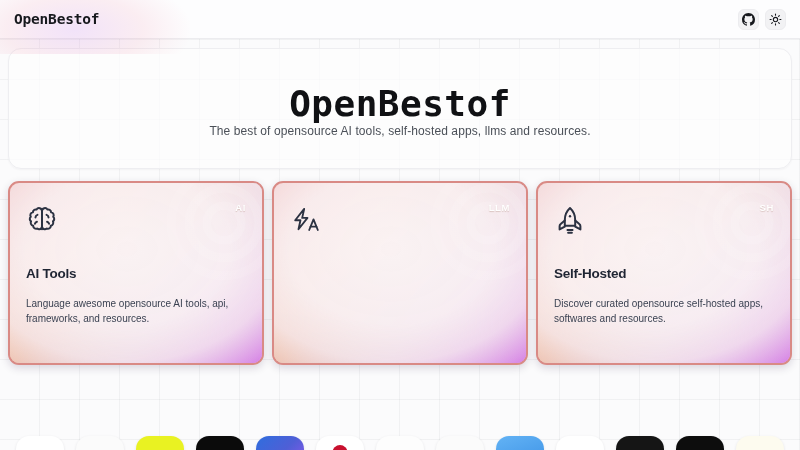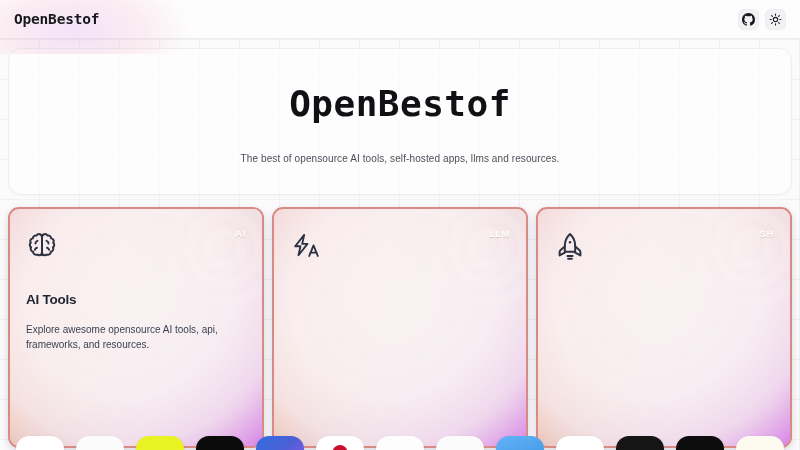--- a/index.html
+++ b/index.html
@@ -101,36 +101,36 @@
   }
   .hero-title {
     font-family: "DejaVu Sans Mono", "Liberation Mono", monospace;
     font-size: 36px;
     font-weight: 700;
     letter-spacing: 0.5px;
     color: #101114;
     line-height: 1.05;
   }
   .hero-sub {
-    margin-top: 30px;
-    font-size: 10px;
+    margin-top: 1px;
+    font-size: 12px;
     color: #4b5058;
     letter-spacing: 0.1px;
   }
 
   
   .cards {
     display: grid;
     grid-template-columns: repeat(3, 1fr);
     gap: 8px;
     margin-top: 12px;
   }
   .card {
     position: relative;
-    height: 241px;
+    height: 184px;
     border-radius: 11px;
     border: 2px solid #d98a85;
     overflow: hidden;
     cursor: pointer;
     box-shadow: 0 3px 9px rgba(40,20,60,0.16);
     background: #eadfe4;
   }
   
   .card-bg {
     position: absolute;
@@ -320,21 +320,21 @@
                      2.2 2.2 0 003.6-1.6z"></path>
             <path d="M12 4.5a2.2 2.2 0 014.1-1.1 2.1 2.1 0 012.7 2 2.2 2.2 0 011.6 3.4
                      2.2 2.2 0 01-.2 3.5 2.2 2.2 0 01-1.6 3.2 2.2 2.2 0 01-3 2.2
                      2.2 2.2 0 01-3.6-1.6z"></path>
             <path d="M12 4.5v13.6"></path>
             <path d="M8.6 7.4c-.9.3-1.4 1-1.5 1.9M15.4 7.4c.9.3 1.4 1 1.5 1.9"></path>
             <path d="M8.2 12.6c-.8.2-1.3.7-1.5 1.4M15.8 12.6c.8.2 1.3.7 1.5 1.4"></path>
           </svg>
         </div>
         <div class="card-title">AI Tools</div>
-        <div class="card-desc">Explore awesome opensource AI tools, api, frameworks, and resources.</div>
+        <div class="card-desc">Language awesome opensource AI tools, api, frameworks, and resources.</div>
       </div>
     </div>
 
     <div class="card">
       <div class="card-bg"></div>
       <div class="card-lens"></div>
       <div class="card-rings"></div>
       <div class="card-badge">LLM</div>
       <div class="card-inner">
         <div class="card-icon">
@@ -356,20 +356,22 @@
         <div class="card-icon">
           <svg viewBox="0 0 24 24" fill="none" stroke="currentColor" stroke-width="1.5" stroke-linecap="round" stroke-linejoin="round">
             <path d="M12 2.3c2.6 2.4 3.9 5.6 3.9 9v4.3H8.1v-4.3c0-3.4 1.3-6.6 3.9-9z"></path>
             <path d="M8.1 11.6L5 14.3c-.5.4-.8 1-.8 1.7v2.3l3.9-2.1"></path>
             <path d="M15.9 11.6L19 14.3c.5.4.8 1 .8 1.7v2.3l-3.9-2.1"></path>
             <circle cx="12" cy="8.4" r="0.9" fill="currentColor" stroke="none"></circle>
             <path d="M10.1 18.8h3.8"></path>
             <path d="M10.6 20.9h2.8"></path>
           </svg>
         </div>
+        <div class="card-title">Self-Hosted</div>
+        <div class="card-desc">Discover curated opensource self-hosted apps, softwares and resources.</div>
       </div>
     </div>
 
   </div>
 </div>
 
 <div class="logos" id="logo-strip">
     <div class="logo-tile" style="background: rgb(255, 255, 255);"></div>
     <div class="logo-tile" style="background: rgb(251, 251, 251);"></div>
     <div class="logo-tile" style="background: rgb(233, 242, 34);"></div>

